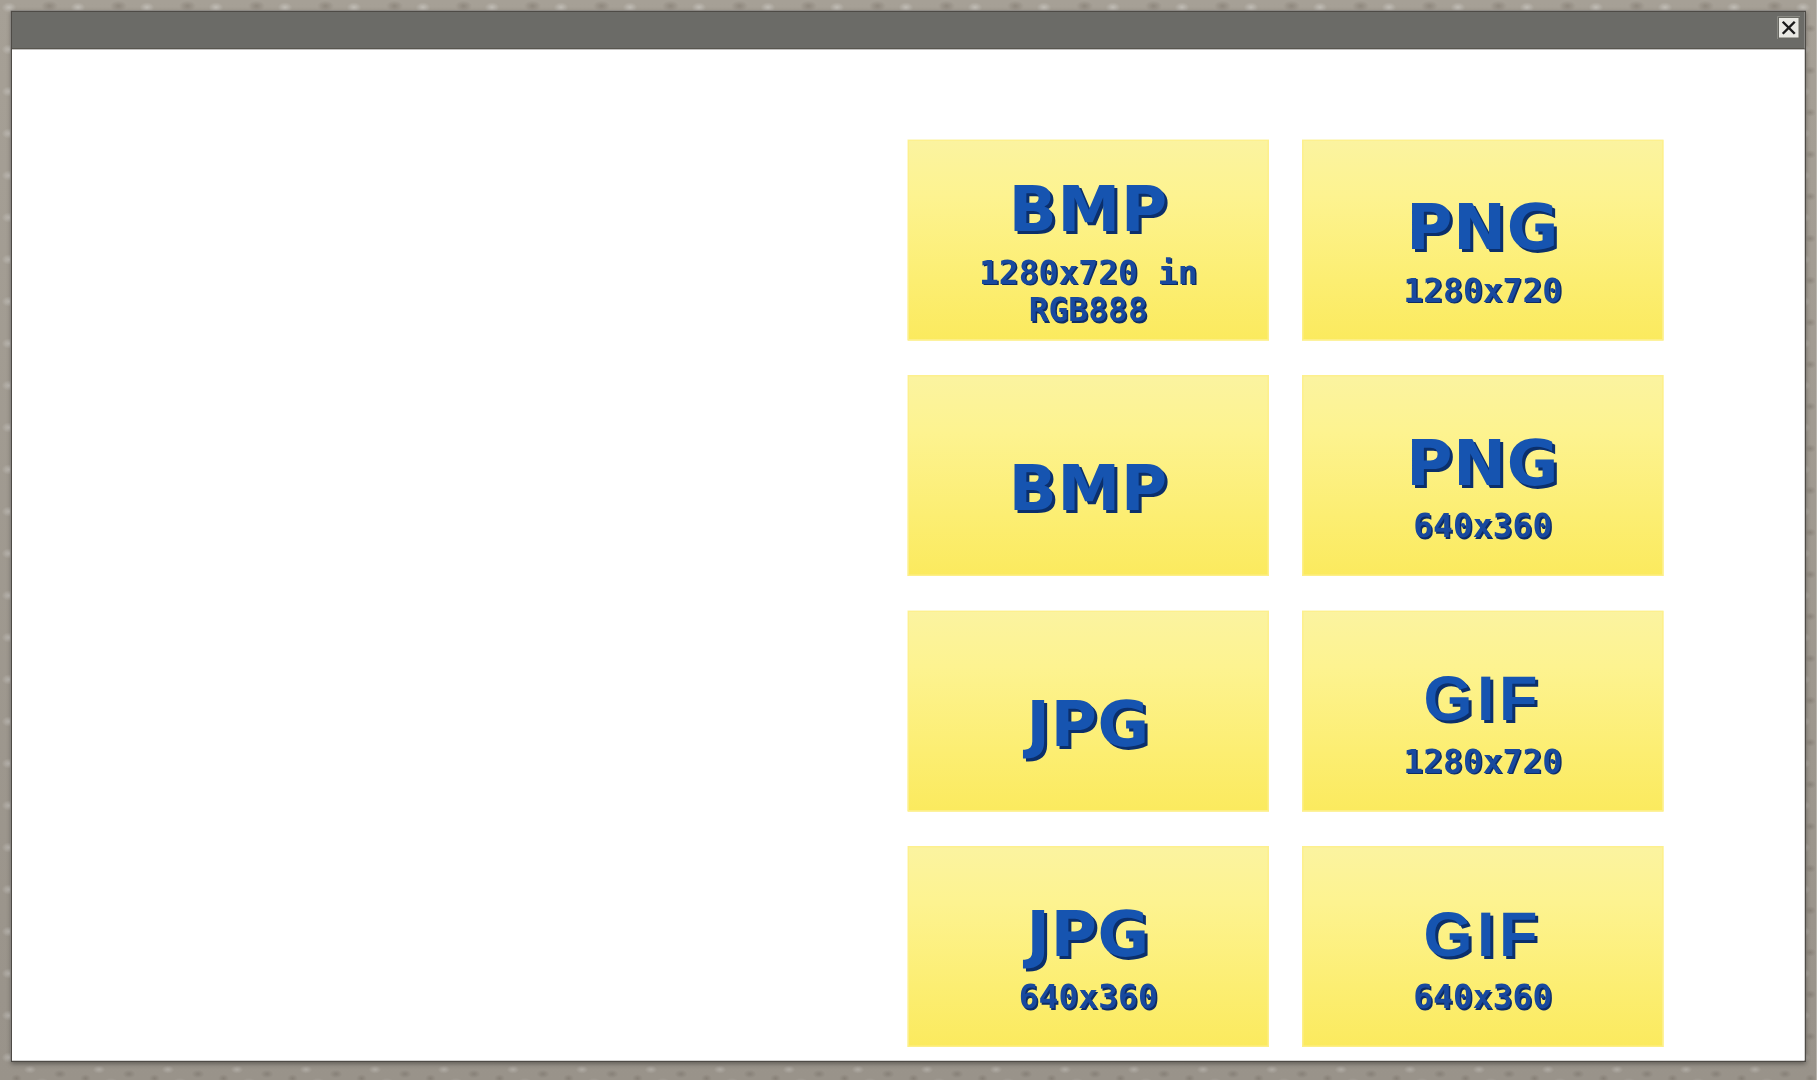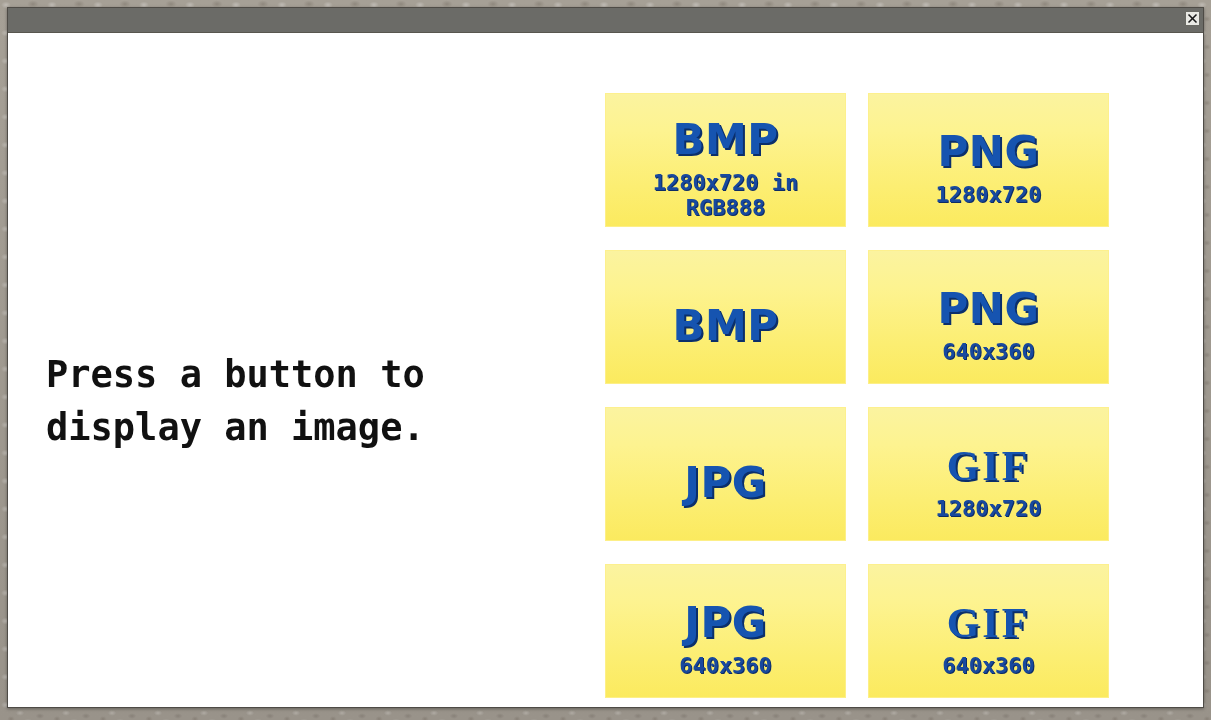--- a/index.html
+++ b/index.html
@@ -132,21 +132,21 @@
   .btn-title {
     font-size: 42px;
     font-weight: bold;
     color: #1654b0;
     text-shadow: 2px 2px 0 #0b2f6b;
     line-height: 1;
     margin-top: 18px;
     letter-spacing: 0.5px;
   }
   .btn-title.mono-serif {
-    font-family: Liberation Serif, serif;
+    font-family: Liberation Sans, sans-serif;
     letter-spacing: 3px;
   }
   .btn-title.sans {
     font-family: "DejaVu Sans", sans-serif;
   }
 
   .btn-sub {
     font-family: "DejaVu Sans Mono", monospace;
     font-size: 22px;
     font-weight: bold;
@@ -170,22 +170,20 @@
     <button id="close-button" aria-label="Close">
       <svg width="11" height="11" viewBox="0 0 11 11" aria-hidden="true">
         <line x1="1.5" y1="1.5" x2="9.5" y2="9.5" stroke="#1a1a1a" stroke-width="1.6"></line>
         <line x1="9.5" y1="1.5" x2="1.5" y2="9.5" stroke="#1a1a1a" stroke-width="1.6"></line>
       </svg>
     </button>
   </div>
 
   <div id="client-area">
 
-    <div id="prompt-text">Press a button to
-display an image.</div>
 
     <div id="button-grid">
 
       <button class="img-button">
         <span class="btn-title sans">BMP</span>
         <span class="btn-sub">1280x720 in
 RGB888</span>
       </button>
 
       <button class="img-button">

